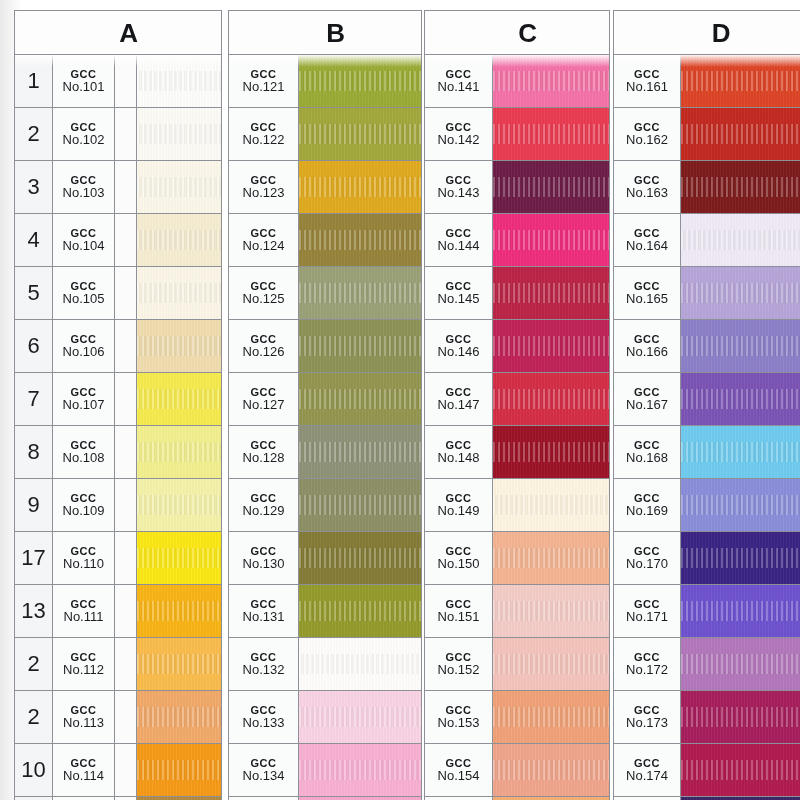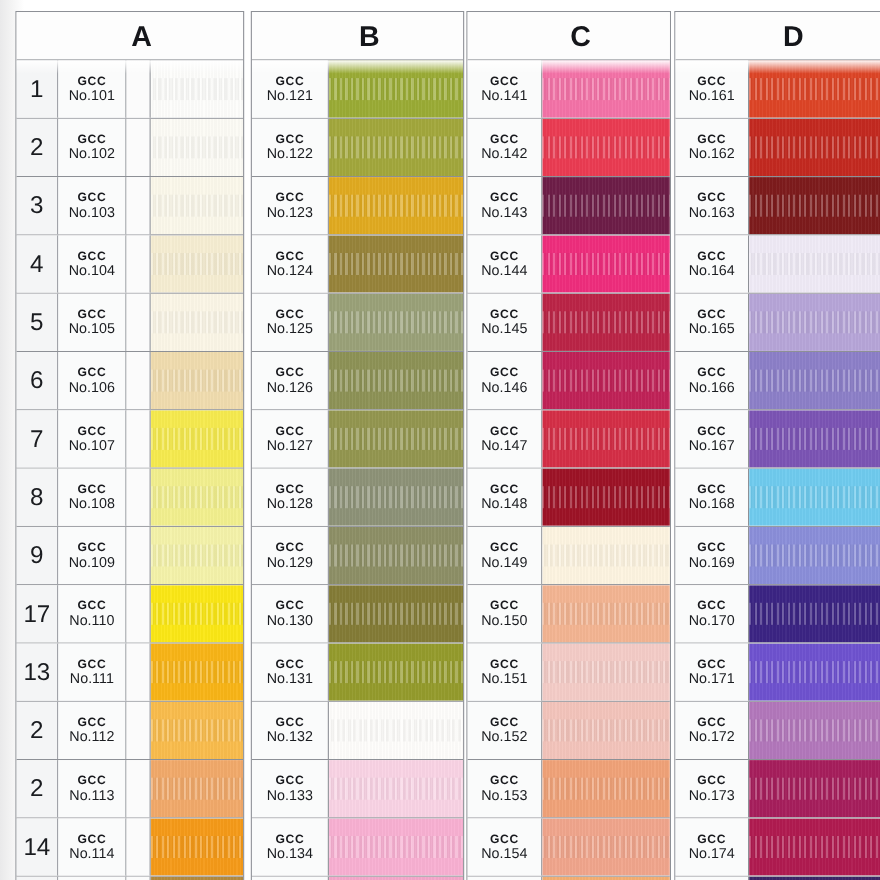--- a/index.html
+++ b/index.html
@@ -307,21 +307,21 @@
           <div class="cell-code" style="flex-basis: 62px;">
             <div class="brand">GCC</div>
             <div class="no">No.113</div>
           </div>
           <div class="cell-gap" style="flex-basis: 22px;"></div>
           <div class="cell-swatch">
             <div class="swatch-fill" style="background: rgb(241, 169, 106);"></div>
           </div>
         </div>
         <div class="row">
-          <div class="cell-num">14</div>
+          <div class="cell-num">10</div>
           <div class="cell-code" style="flex-basis: 62px;">
             <div class="brand">GCC</div>
             <div class="no">No.114</div>
           </div>
           <div class="cell-gap" style="flex-basis: 22px;"></div>
           <div class="cell-swatch">
             <div class="swatch-fill" style="background: rgb(245, 154, 24);"></div>
           </div>
         </div>
         <div class="row">

